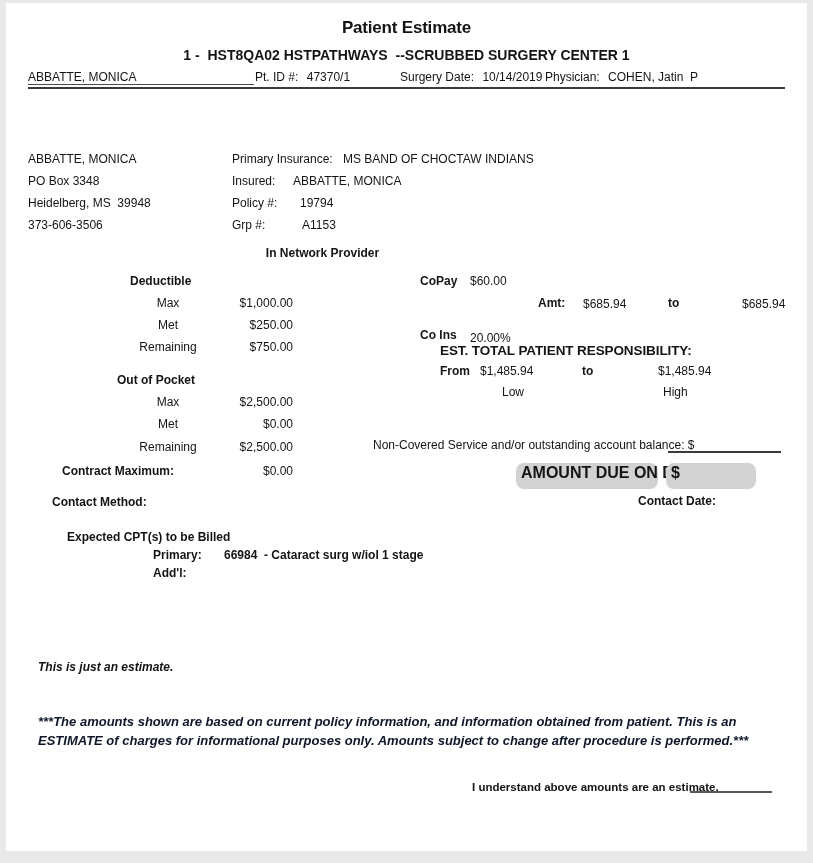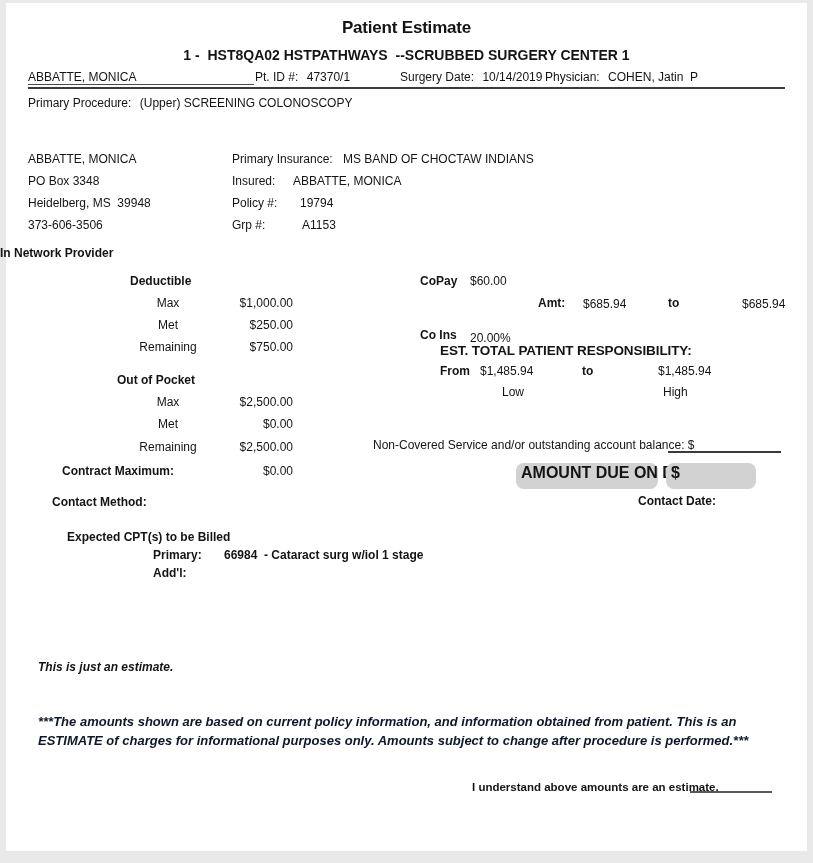--- a/index.html
+++ b/index.html
@@ -52,40 +52,36 @@
   <div class="abs t12 pair" style="left:400px; top:70px;">
     <span data-bind="header.surgery_date_label">Surgery Date:</span>
     <span data-bind="header.surgery_date_value">10/14/2019</span>
   </div>
   <div class="abs t12 pair" style="left:545px; top:70px;">
     <span data-bind="header.physician_label">Physician:</span>
     <span data-bind="header.physician_value">COHEN, Jatin  P</span>
   </div>
   <div class="abs rule-thick" style="left:28px; top:87px; width:757px;"></div>
 
-  <div class="abs t12 pair" style="left:28px; top:96px;">
-    <span data-bind="header.primary_procedure_label">Primary Procedure:</span>
-    <span data-bind="header.primary_procedure_value">(Upper) SCREENING COLONOSCOPY</span>
-  </div>
 
   <div class="abs t12" style="left:28px; top:152px;" data-bind="patient.name">ABBATTE, MONICA</div>
   <div class="abs t12" style="left:28px; top:174px;" data-bind="patient.address_line1">PO Box 3348</div>
   <div class="abs t12" style="left:28px; top:196px;" data-bind="patient.address_line2">Heidelberg, MS  39948</div>
   <div class="abs t12" style="left:28px; top:218px;" data-bind="patient.phone">373-606-3506</div>
 
   <div class="abs t12" style="left:232px; top:152px;" data-bind="insurance.primary_label">Primary Insurance:</div>
   <div class="abs t12" style="left:343px; top:152px;" data-bind="insurance.primary_value">MS BAND OF CHOCTAW INDIANS</div>
   <div class="abs t12" style="left:232px; top:174px;" data-bind="insurance.insured_label">Insured:</div>
   <div class="abs t12" style="left:293px; top:174px;" data-bind="insurance.insured_value">ABBATTE, MONICA</div>
   <div class="abs t12" style="left:232px; top:196px;" data-bind="insurance.policy_label">Policy #:</div>
   <div class="abs t12" style="left:300px; top:196px;" data-bind="insurance.policy_value">19794</div>
   <div class="abs t12" style="left:232px; top:218px;" data-bind="insurance.group_label">Grp #:</div>
   <div class="abs t12" style="left:302px; top:218px;" data-bind="insurance.group_value">A1153</div>
 
-  <div class="abs t12 b" style="left:0; top:246px; width:645px; text-align:left;" data-bind="network.section_title">In Network Provider</div>
+  <div class="abs t12 b" style="left:0; top:246px; width:645px; text-align:center;" data-bind="network.section_title">In Network Provider</div>
 
   <div class="abs t12 b" style="left:130px; top:274px;" data-bind="network.deductible.title">Deductible</div>
   <div class="abs t12 lbl-center" style="left:118px; top:296px;" data-bind="network.deductible.max_label">Max</div>
   <div class="abs t12 val-right" style="left:193px; top:296px;" data-bind="network.deductible.max_value">$1,000.00</div>
   <div class="abs t12 lbl-center" style="left:118px; top:318px;" data-bind="network.deductible.met_label">Met</div>
   <div class="abs t12 val-right" style="left:193px; top:318px;" data-bind="network.deductible.met_value">$250.00</div>
   <div class="abs t12 lbl-center" style="left:118px; top:340px;" data-bind="network.deductible.remaining_label">Remaining</div>
   <div class="abs t12 val-right" style="left:193px; top:340px;" data-bind="network.deductible.remaining_value">$750.00</div>
 
   <div class="abs t12 b" style="left:420px; top:274px;" data-bind="network.copay_label">CoPay</div>

